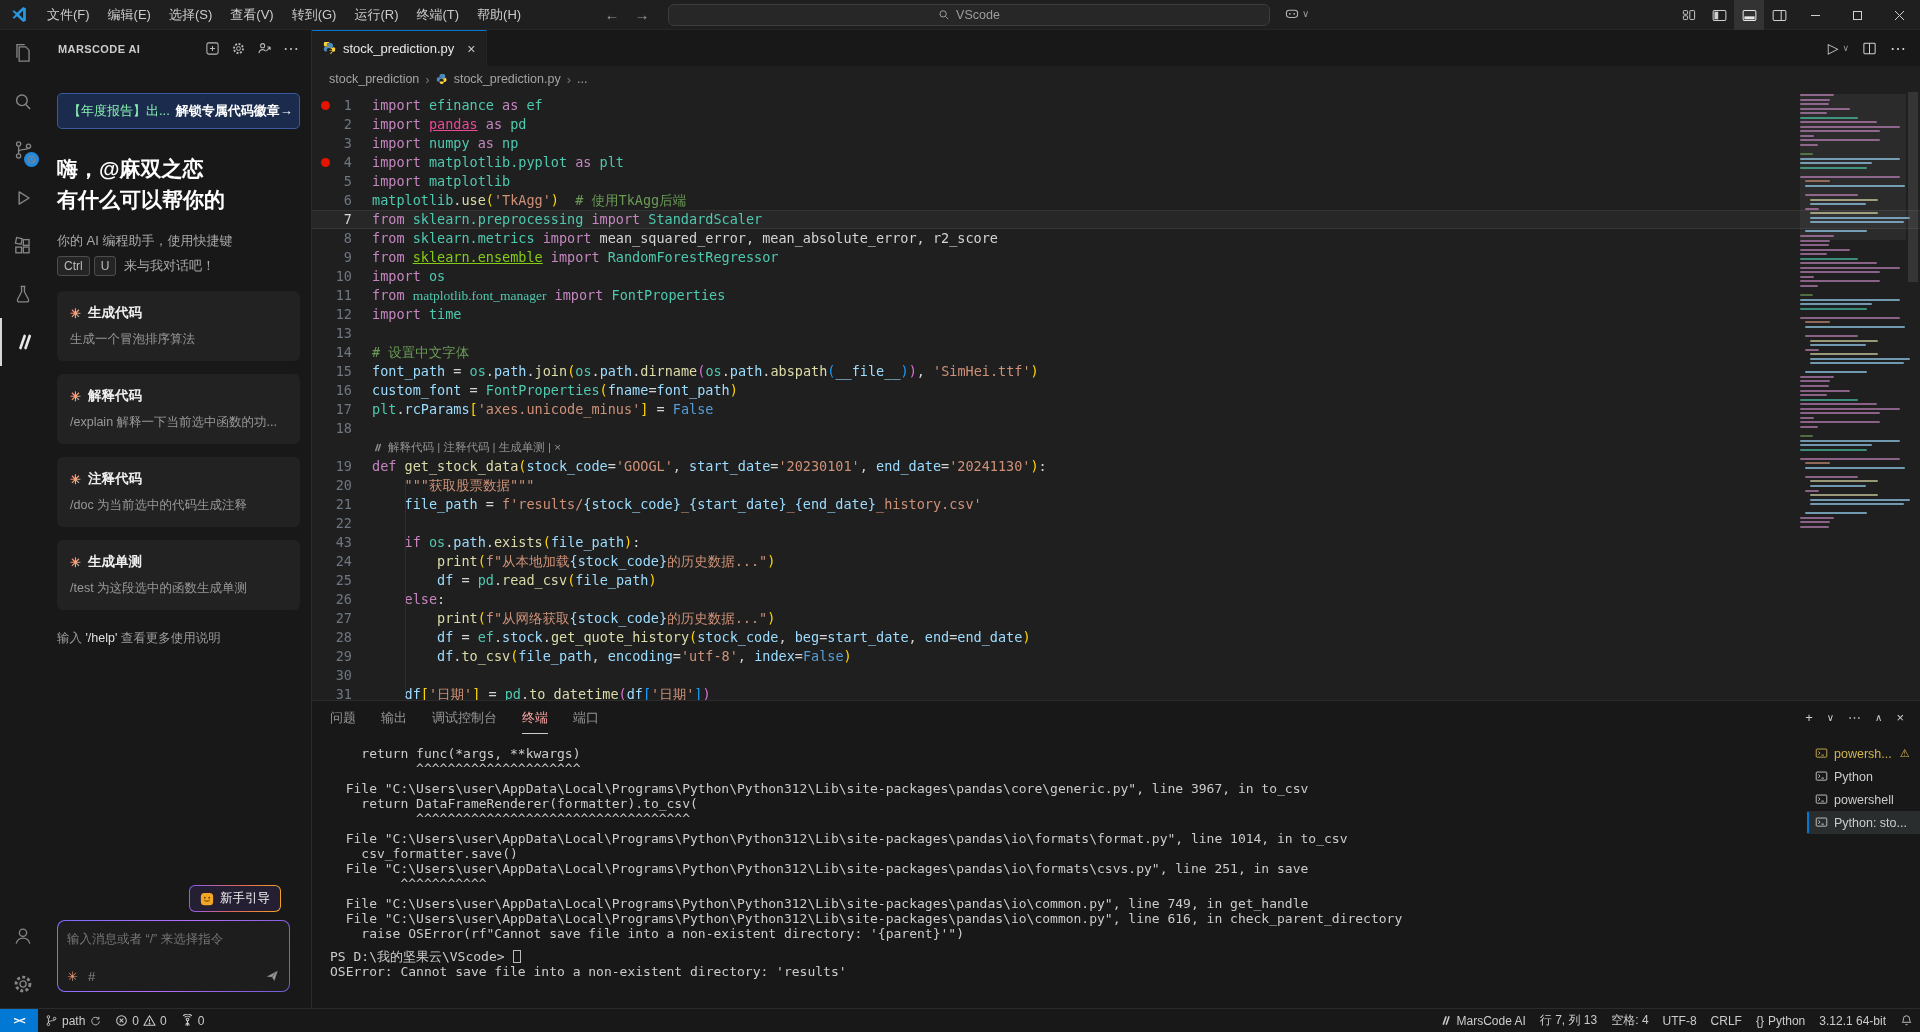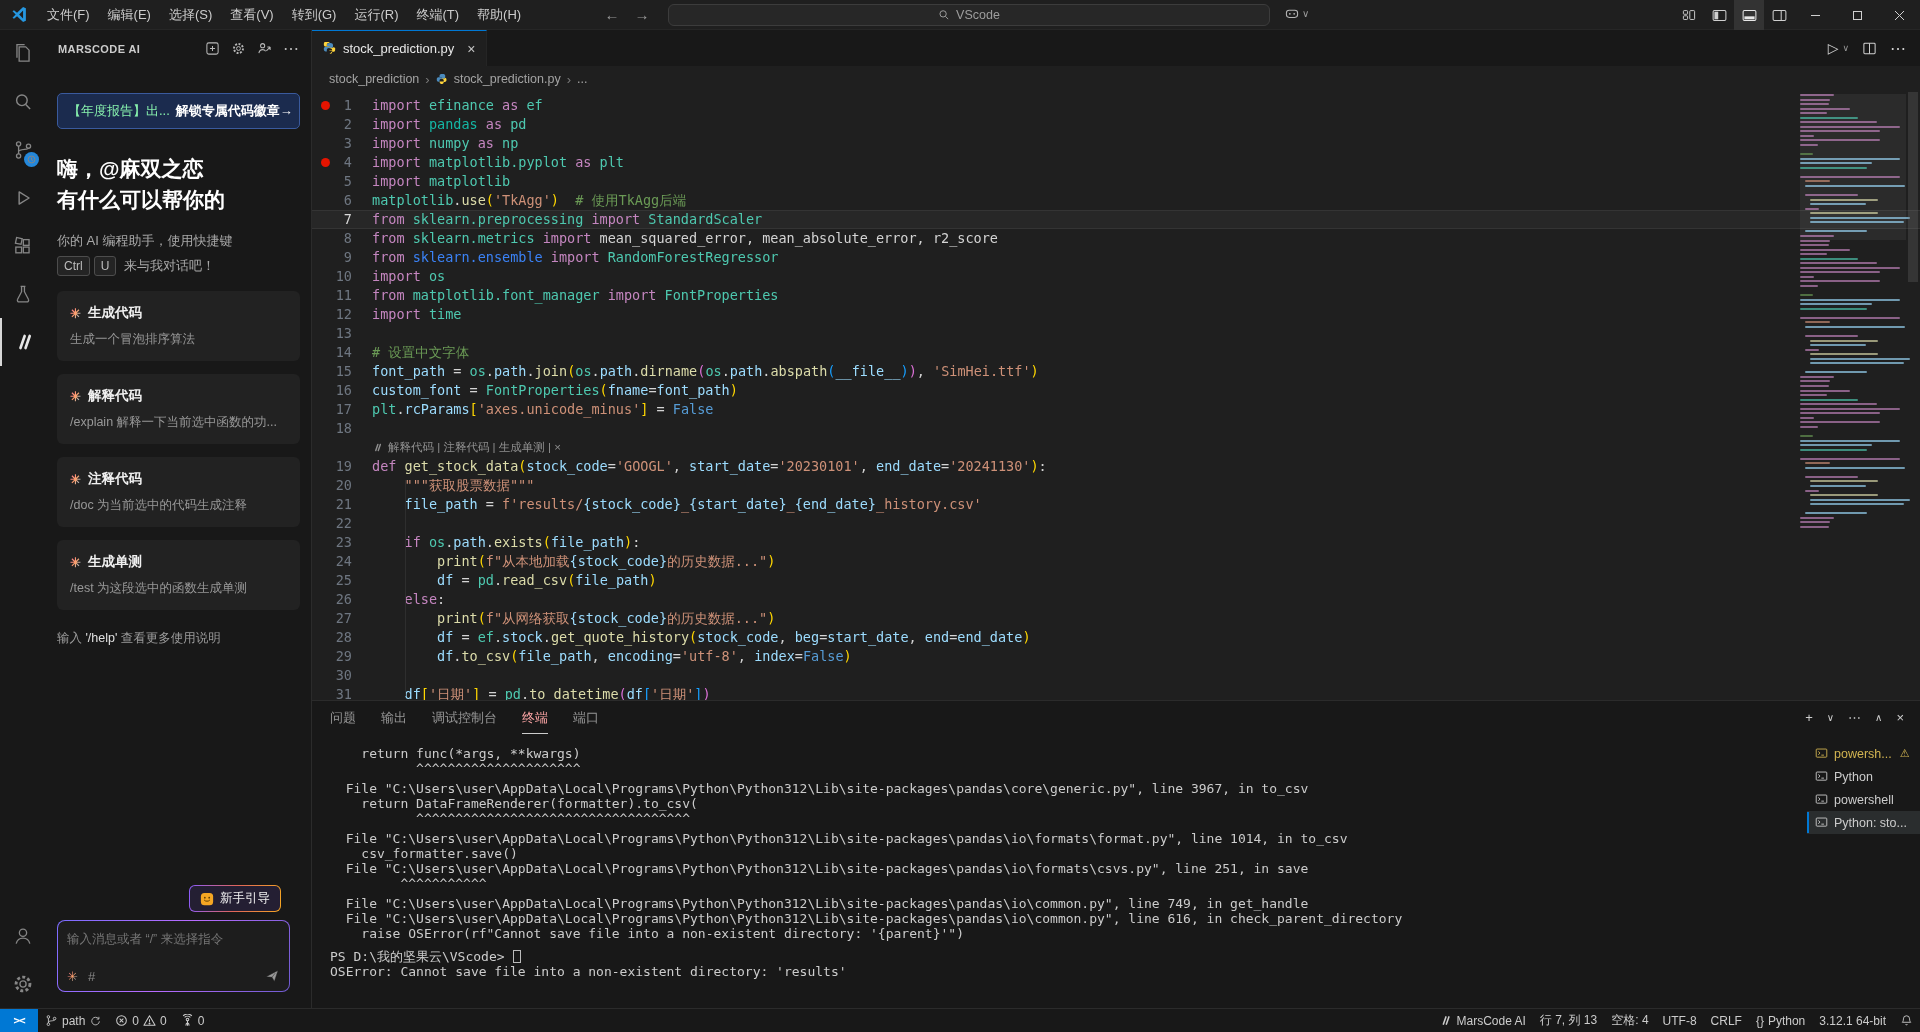--- a/index.html
+++ b/index.html
@@ -416,21 +416,21 @@
     </div>
 
     <div class="code-area">
       <div>
           <div class="code-line">
             <span class="gutter"><span class="bp"></span>1</span>
             <span class="ltext"><span style="color: rgb(197, 134, 192);">import </span><span style="color: rgb(78, 201, 176);">efinance</span><span style="color: rgb(197, 134, 192);"> as </span><span style="color: rgb(78, 201, 176);">ef</span></span>
           </div>
           <div class="code-line">
             <span class="gutter">2</span>
-            <span class="ltext"><span style="color: rgb(197, 134, 192);">import </span><span style="color: #14b8a6;">pandas</span><span style="color: rgb(197, 134, 192);"> as </span><span style="color: rgb(78, 201, 176);">pd</span></span>
+            <span class="ltext"><span style="color: rgb(197, 134, 192);">import </span><span style="color: #ec4899; text-decoration: underline;">pandas</span><span style="color: rgb(197, 134, 192);"> as </span><span style="color: rgb(78, 201, 176);">pd</span></span>
           </div>
           <div class="code-line">
             <span class="gutter">3</span>
             <span class="ltext"><span style="color: rgb(197, 134, 192);">import </span><span style="color: rgb(78, 201, 176);">numpy</span><span style="color: rgb(197, 134, 192);"> as </span><span style="color: rgb(78, 201, 176);">np</span></span>
           </div>
           <div class="code-line">
             <span class="gutter"><span class="bp"></span>4</span>
             <span class="ltext"><span style="color: rgb(197, 134, 192);">import </span><span style="color: rgb(78, 201, 176);">matplotlib.pyplot</span><span style="color: rgb(197, 134, 192);"> as </span><span style="color: rgb(78, 201, 176);">plt</span></span>
           </div>
           <div class="code-line">
@@ -444,29 +444,29 @@
           <div class="code-line cur">
             <span class="gutter">7</span>
             <span class="ltext"><span style="color: rgb(197, 134, 192);">from </span><span style="color: rgb(78, 201, 176);">sklearn.preprocessing</span><span style="color: rgb(197, 134, 192);"> import </span><span style="color: rgb(78, 201, 176);">StandardScaler</span></span>
           </div>
           <div class="code-line">
             <span class="gutter">8</span>
             <span class="ltext"><span style="color: rgb(197, 134, 192);">from </span><span style="color: rgb(78, 201, 176);">sklearn.metrics</span><span style="color: rgb(197, 134, 192);"> import </span><span style="color: rgb(212, 212, 212);">mean_squared_error</span><span style="color: rgb(212, 212, 212);">, </span><span style="color: rgb(212, 212, 212);">mean_absolute_error</span><span style="color: rgb(212, 212, 212);">, </span><span style="color: rgb(212, 212, 212);">r2_score</span></span>
           </div>
           <div class="code-line">
             <span class="gutter">9</span>
-            <span class="ltext"><span style="color: rgb(197, 134, 192);">from </span><span style="color: #3b82f6;">sklearn.ensemble</span><span style="color: rgb(197, 134, 192);"> import </span><span style="color: rgb(78, 201, 176);">RandomForestRegressor</span></span>
+            <span class="ltext"><span style="color: rgb(197, 134, 192);">from </span><span style="color: #84cc16; text-decoration: underline;">sklearn.ensemble</span><span style="color: rgb(197, 134, 192);"> import </span><span style="color: rgb(78, 201, 176);">RandomForestRegressor</span></span>
           </div>
           <div class="code-line">
             <span class="gutter">10</span>
             <span class="ltext"><span style="color: rgb(197, 134, 192);">import </span><span style="color: rgb(78, 201, 176);">os</span></span>
           </div>
           <div class="code-line">
             <span class="gutter">11</span>
-            <span class="ltext"><span style="color: rgb(197, 134, 192);">from </span><span style="color: rgb(78, 201, 176);">matplotlib.font_manager</span><span style="color: rgb(197, 134, 192);"> import </span><span style="color: rgb(78, 201, 176);">FontProperties</span></span>
+            <span class="ltext"><span style="color: rgb(197, 134, 192);">from </span><span style="color: rgb(78, 201, 176); font-family: Liberation Serif, serif;">matplotlib.font_manager</span><span style="color: rgb(197, 134, 192);"> import </span><span style="color: rgb(78, 201, 176);">FontProperties</span></span>
           </div>
           <div class="code-line">
             <span class="gutter">12</span>
             <span class="ltext"><span style="color: rgb(197, 134, 192);">import </span><span style="color: rgb(78, 201, 176);">time</span></span>
           </div>
           <div class="code-line">
             <span class="gutter">13</span>
             <span class="ltext"></span>
           </div>
           <div class="code-line">
@@ -507,21 +507,21 @@
           </div>
           <div class="code-line">
             <span class="gutter">21</span>
             <span class="ltext"><span style="color: rgb(212, 212, 212);">    </span><span style="color: rgb(156, 220, 254);">file_path</span><span style="color: rgb(212, 212, 212);"> = </span><span style="color: rgb(206, 145, 120);">f'results/</span><span style="color: rgb(156, 220, 254);">{stock_code}</span><span style="color: rgb(206, 145, 120);">_</span><span style="color: rgb(156, 220, 254);">{start_date}</span><span style="color: rgb(206, 145, 120);">_</span><span style="color: rgb(156, 220, 254);">{end_date}</span><span style="color: rgb(206, 145, 120);">_history.csv'</span></span>
           </div>
           <div class="code-line">
             <span class="gutter">22</span>
             <span class="ltext"></span>
           </div>
           <div class="code-line">
-            <span class="gutter">23</span>
+            <span class="gutter">43</span>
             <span class="ltext"><span style="color: rgb(212, 212, 212);">    </span><span style="color: rgb(197, 134, 192);">if </span><span style="color: rgb(78, 201, 176);">os</span><span style="color: rgb(212, 212, 212);">.</span><span style="color: rgb(156, 220, 254);">path</span><span style="color: rgb(212, 212, 212);">.</span><span style="color: rgb(220, 220, 170);">exists</span><span style="color: rgb(255, 215, 0);">(</span><span style="color: rgb(156, 220, 254);">file_path</span><span style="color: rgb(255, 215, 0);">)</span><span style="color: rgb(212, 212, 212);">:</span></span>
           </div>
           <div class="code-line">
             <span class="gutter">24</span>
             <span class="ltext"><span style="color: rgb(212, 212, 212);">        </span><span style="color: rgb(220, 220, 170);">print</span><span style="color: rgb(255, 215, 0);">(</span><span style="color: rgb(206, 145, 120);">f"从本地加载</span><span style="color: rgb(156, 220, 254);">{stock_code}</span><span style="color: rgb(206, 145, 120);">的历史数据..."</span><span style="color: rgb(255, 215, 0);">)</span></span>
           </div>
           <div class="code-line">
             <span class="gutter">25</span>
             <span class="ltext"><span style="color: rgb(212, 212, 212);">        </span><span style="color: rgb(156, 220, 254);">df</span><span style="color: rgb(212, 212, 212);"> = </span><span style="color: rgb(78, 201, 176);">pd</span><span style="color: rgb(212, 212, 212);">.</span><span style="color: rgb(220, 220, 170);">read_csv</span><span style="color: rgb(255, 215, 0);">(</span><span style="color: rgb(156, 220, 254);">file_path</span><span style="color: rgb(255, 215, 0);">)</span></span>
           </div>

